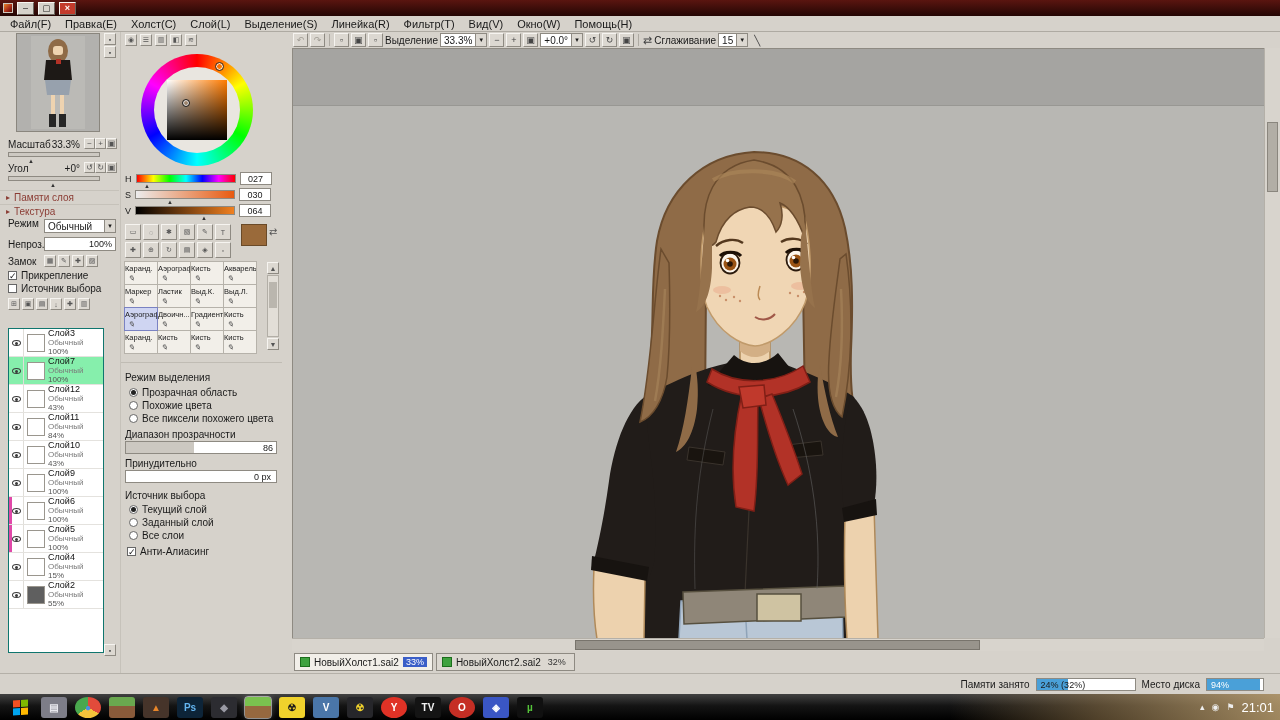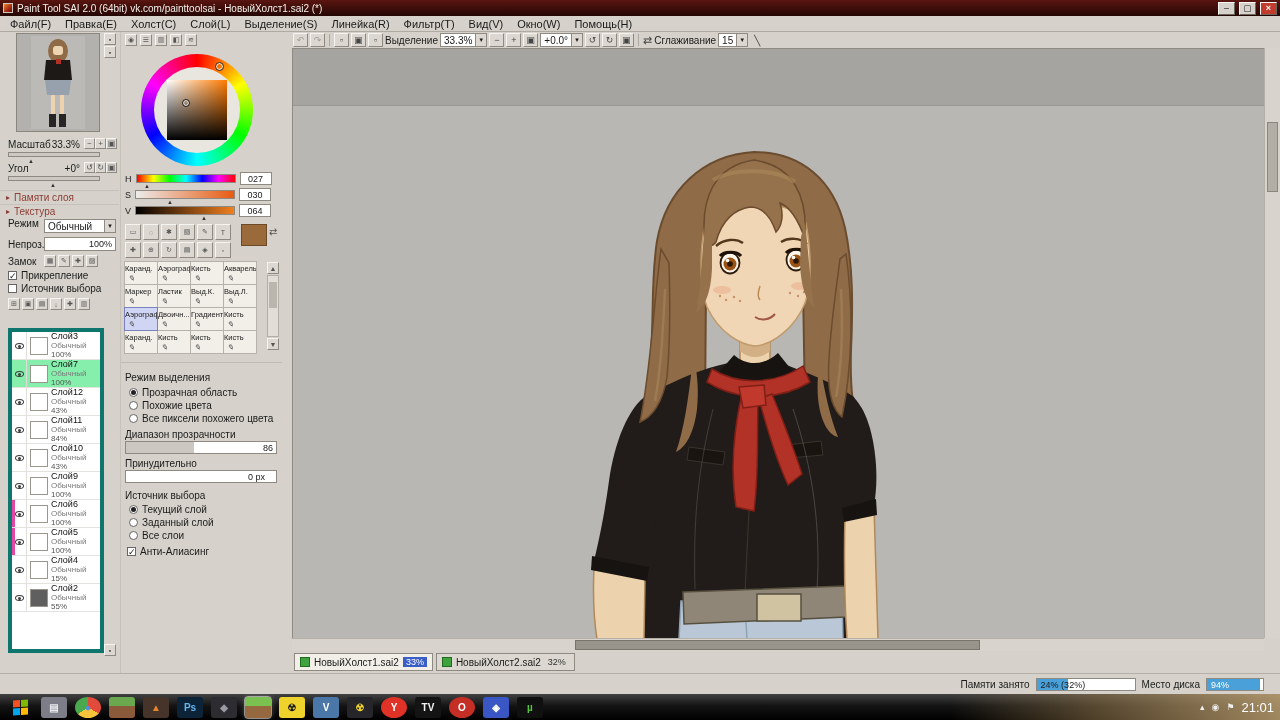--- a/index.html
+++ b/index.html
@@ -27,21 +27,21 @@
   .navg{position:absolute;left:16px;top:1px;width:84px;height:99px;background:#b2b1ae;border:1px solid #8a867e}
   .sbtn{position:absolute;width:12px;height:12px;background:#dcd8d1;border:1px solid;border-color:#f6f4f0 #8e8a82 #8e8a82 #f6f4f0;font-size:7px;display:flex;align-items:center;justify-content:center;color:#555}
   .sbtn.b11{width:11px;height:11px;font-size:8px}
   .rowlbl{position:absolute;font-size:10px;white-space:nowrap}
   .rowval{position:absolute;font-size:10px;text-align:right}
   .slider{position:absolute;height:5px;background:#cdc9c2;border:1px solid #8e8a82}
   .mark{position:absolute;font-size:6px;color:#333;line-height:6px}
   .secthdr{position:absolute;left:0;width:119px;height:14px;border-top:1px solid #c6c2ba;color:#8b3c34;font-size:10px;padding-left:6px;display:flex;align-items:center;gap:4px}
   .inset{background:#fff;border:1px solid #8e8a82}
   
-  .layers{position:absolute;left:8px;top:284px;width:96px;height:337px;background:#fff;border:4px solid #0f766e;overflow:hidden}
+  .layers{position:absolute;left:8px;top:284px;width:96px;height:337px;background:#fff;border:1px solid #0f766e;overflow:hidden}
   .lrow{height:28px;border-bottom:1px solid #e4e2de;display:flex;align-items:center;position:relative;background:#fff}
   .lrow.sel{background:#86efac}
   .lrow.pink::before{content:'';position:absolute;left:0;top:0;width:3px;height:100%;background:#e048a8}
   .eyecol{width:15px;height:100%;border-right:1px solid #e0ded9;display:flex;align-items:center;justify-content:center;flex:none}
   .eye{width:9px;height:6px;border:1px solid #3a3a3a;border-radius:50%;position:relative}
   .eye::after{content:'';position:absolute;left:2px;top:1px;width:3px;height:3px;background:#3a3a3a;border-radius:50%}
   .lthumb{width:18px;height:18px;background:#fff;border:1px solid #9a968e;margin:0 3px;flex:none}
   .lthumb.dark{background:#5f5f5f}
   .linfo{display:flex;flex-direction:column;line-height:9px;overflow:hidden}
   .linfo b{font-weight:normal;font-size:9px;color:#111}
@@ -95,21 +95,20 @@
   .tb-icon i{font-style:normal;font-size:10px;font-weight:bold}
   .tb-icon.active{outline:1px solid rgba(255,255,255,.5);box-shadow:0 0 6px rgba(255,255,255,.3)}
   .tray{position:absolute;right:6px;top:0;height:26px;display:flex;align-items:center;gap:7px;color:#eee;font-size:9px;z-index:2}
   .clock{font-size:13px;color:#fff}
 </style>
 </head>
 <body>
 
 <div class="titlebar">
   <span class="app-ic"></span>
-  <span class="title-text">Paint Tool SAI 2.0 (64bit) vk.com/painttoolsai - НовыйХолст1.sai2 (*)</span>
   <span class="wbtn">–</span>
   <span class="wbtn">▢</span>
   <span class="wbtn close">×</span>
 </div>
 
 <div class="menubar">
   <span class="mi">Файл(F)</span>
   <span class="mi">Правка(E)</span>
   <span class="mi">Холст(C)</span>
   <span class="mi">Слой(L)</span>
@@ -482,21 +481,21 @@
   </div>
 
   <span class="rowlbl" style="left:4px;top:397px">Диапазон прозрачности</span>
   <div class="inset" style="position:absolute;left:4px;top:409px;width:152px;height:13px">
     <span style="position:absolute;left:0;top:0;bottom:0;width:45%;background:#ccc8c1;display:block"></span>
     <span style="position:absolute;right:3px;top:1px;font-size:9px">86</span>
   </div>
 
   <span class="rowlbl" style="left:4px;top:426px">Принудительно</span>
   <div class="inset" style="position:absolute;left:4px;top:438px;width:152px;height:13px">
-    <span style="position:absolute;right:11px;top:1px;font-size:9px">0 px</span>
+    <span style="position:absolute;right:5px;top:1px;font-size:9px">0 px</span>
   </div>
 
   <span class="rowlbl" style="left:4px;top:458px">Источник выбора</span>
   <div class="optrow" style="left:8px;top:472px">
     <span class="radio on"></span>
     <span>Текущий слой</span>
   </div>
   <div class="optrow" style="left:8px;top:485px">
     <span class="radio"></span>
     <span>Заданный слой</span>

